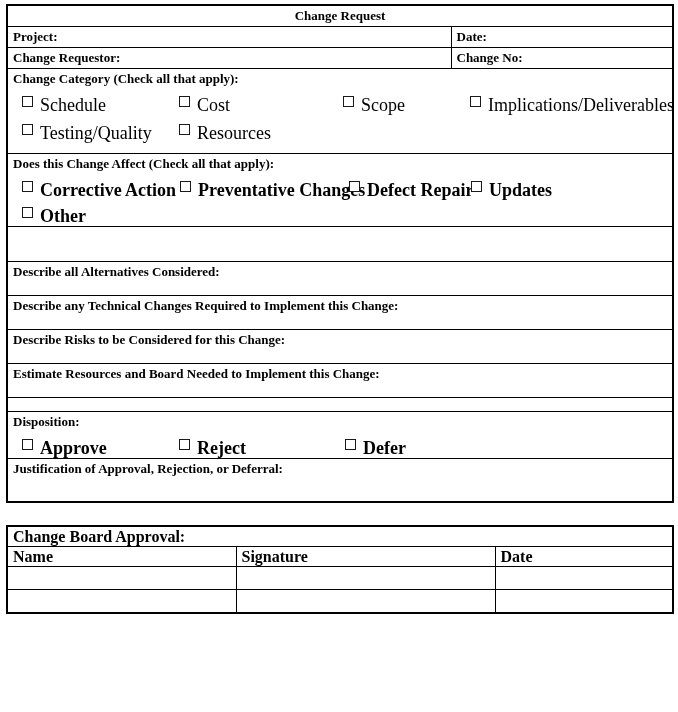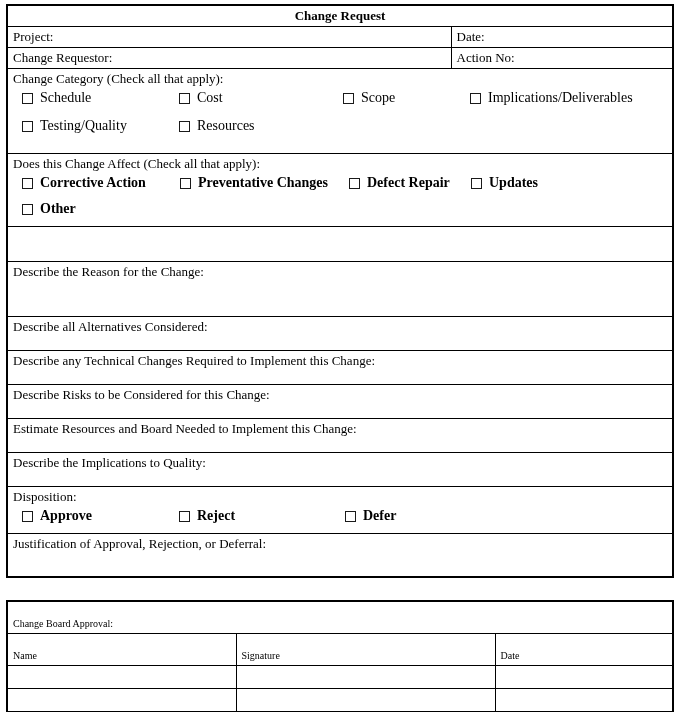--- a/index.html
+++ b/index.html
@@ -36,31 +36,31 @@
 
   
   .title {
     text-align: center;
     font-weight: bold;
     font-size: 13px;
     line-height: 17px;
     padding: 1px 0 2px 0;
   }
   .lbl {
-    font-weight: normal;
+    font-weight: bold;
     font-size: 13px;
     line-height: 18px;
     padding: 1px 0 1px 5px;
     white-space: nowrap;
   }
   .lbl-sm {
-    font-weight: normal;
-    font-size: 10px;
+    font-weight: bold;
+    font-size: 16px;
     line-height: 17px;
-    padding: 13px 0 1px 5px;
+    padding: 1px 0 1px 5px;
     white-space: nowrap;
   }
 
   
   .cbrow {
     position: relative;
     height: 28px;
   }
   .cbrow.tight { height: 26px; font-weight: bold; }
   .cb-item {
@@ -76,21 +76,21 @@
     display: inline-block;
     width: 9px;
     height: 9px;
     border: 1px solid #1a1a1a;
     background: #fff;
     margin-right: 7px;
     flex: 0 0 auto;
     position: relative;
     top: 0px;
   }
-  .cb-label { font-size: 14px; }
+  .cb-label { font-size: 18px; margin-top: 7px; }
 
   .spacer-sm { height: 8px; }
 
   
   .gap { height: 22px; }
 
   
   table.approval {
     border-collapse: collapse;
     table-layout: fixed;
@@ -129,21 +129,21 @@
         <td>
           <div class="lbl">Date:</div>
         </td>
       </tr>
 
       <tr>
         <td>
           <div class="lbl">Change Requestor:</div>
         </td>
         <td>
-          <div class="lbl">Action No:</div>
+          <div class="lbl">Change No:</div>
         </td>
       </tr>
 
       <tr>
         <td colspan="2">
           <div class="lbl">Change Category (Check all that apply):</div>
 
           <div class="cbrow">
             <div class="cb-item" style="left:14px">
               <span class="box"></span>
@@ -209,26 +209,20 @@
           </div>
         </td>
       </tr>
 
       <tr>
         <td colspan="2">
           <div style="height:34px"></div>
         </td>
       </tr>
 
-      <tr>
-        <td colspan="2">
-          <div class="lbl">Describe the Reason for the Change:</div>
-          <div style="height:34px"></div>
-        </td>
-      </tr>
 
       <tr>
         <td colspan="2">
           <div class="lbl">Describe all Alternatives Considered:</div>
           <div style="height:13px"></div>
         </td>
       </tr>
 
       <tr>
         <td colspan="2">
@@ -246,21 +240,20 @@
 
       <tr>
         <td colspan="2">
           <div class="lbl">Estimate Resources and Board Needed to Implement this Change:</div>
           <div style="height:13px"></div>
         </td>
       </tr>
 
       <tr>
         <td colspan="2">
-          <div class="lbl">Describe the Implications to Quality:</div>
           <div style="height:13px"></div>
         </td>
       </tr>
 
       <tr>
         <td colspan="2">
           <div class="lbl">Disposition:</div>
           <div class="cbrow tight">
             <div class="cb-item" style="left:14px">
               <span class="box"></span>

